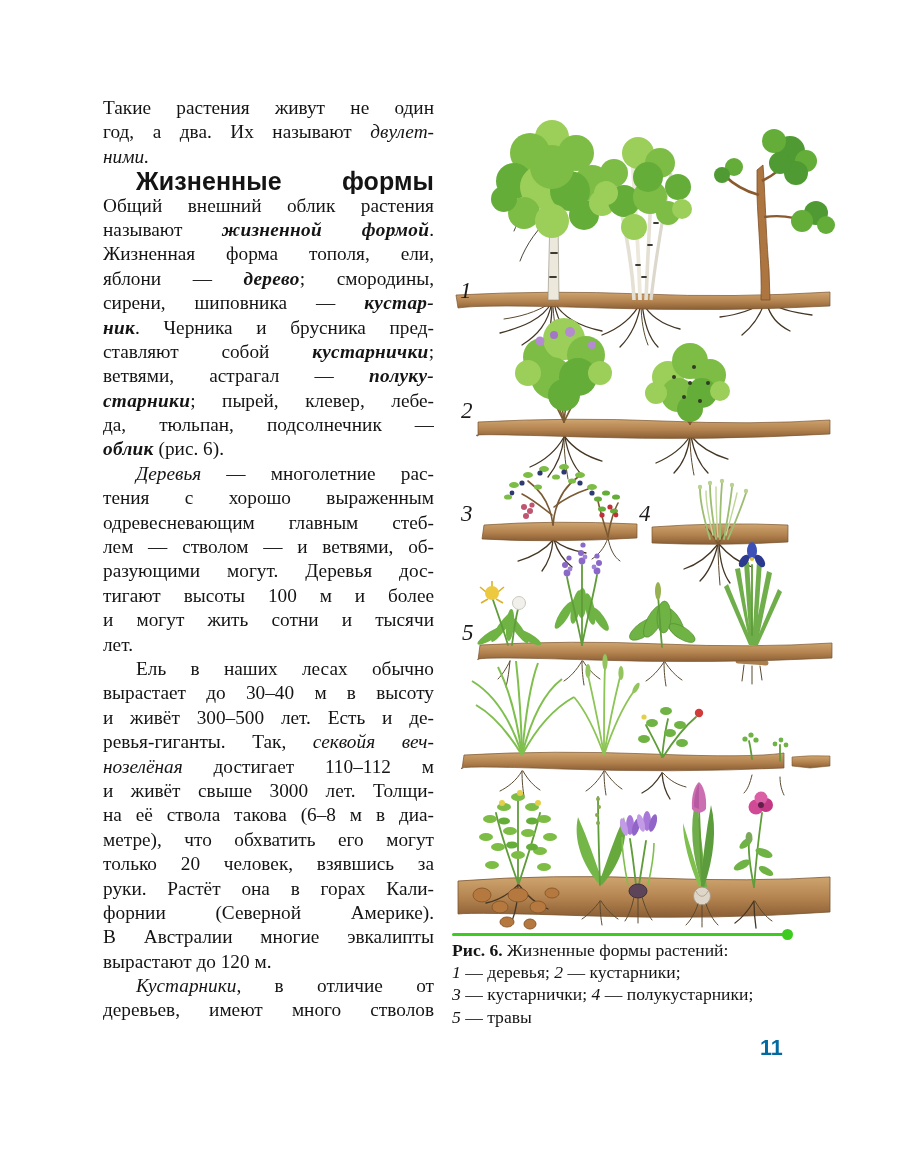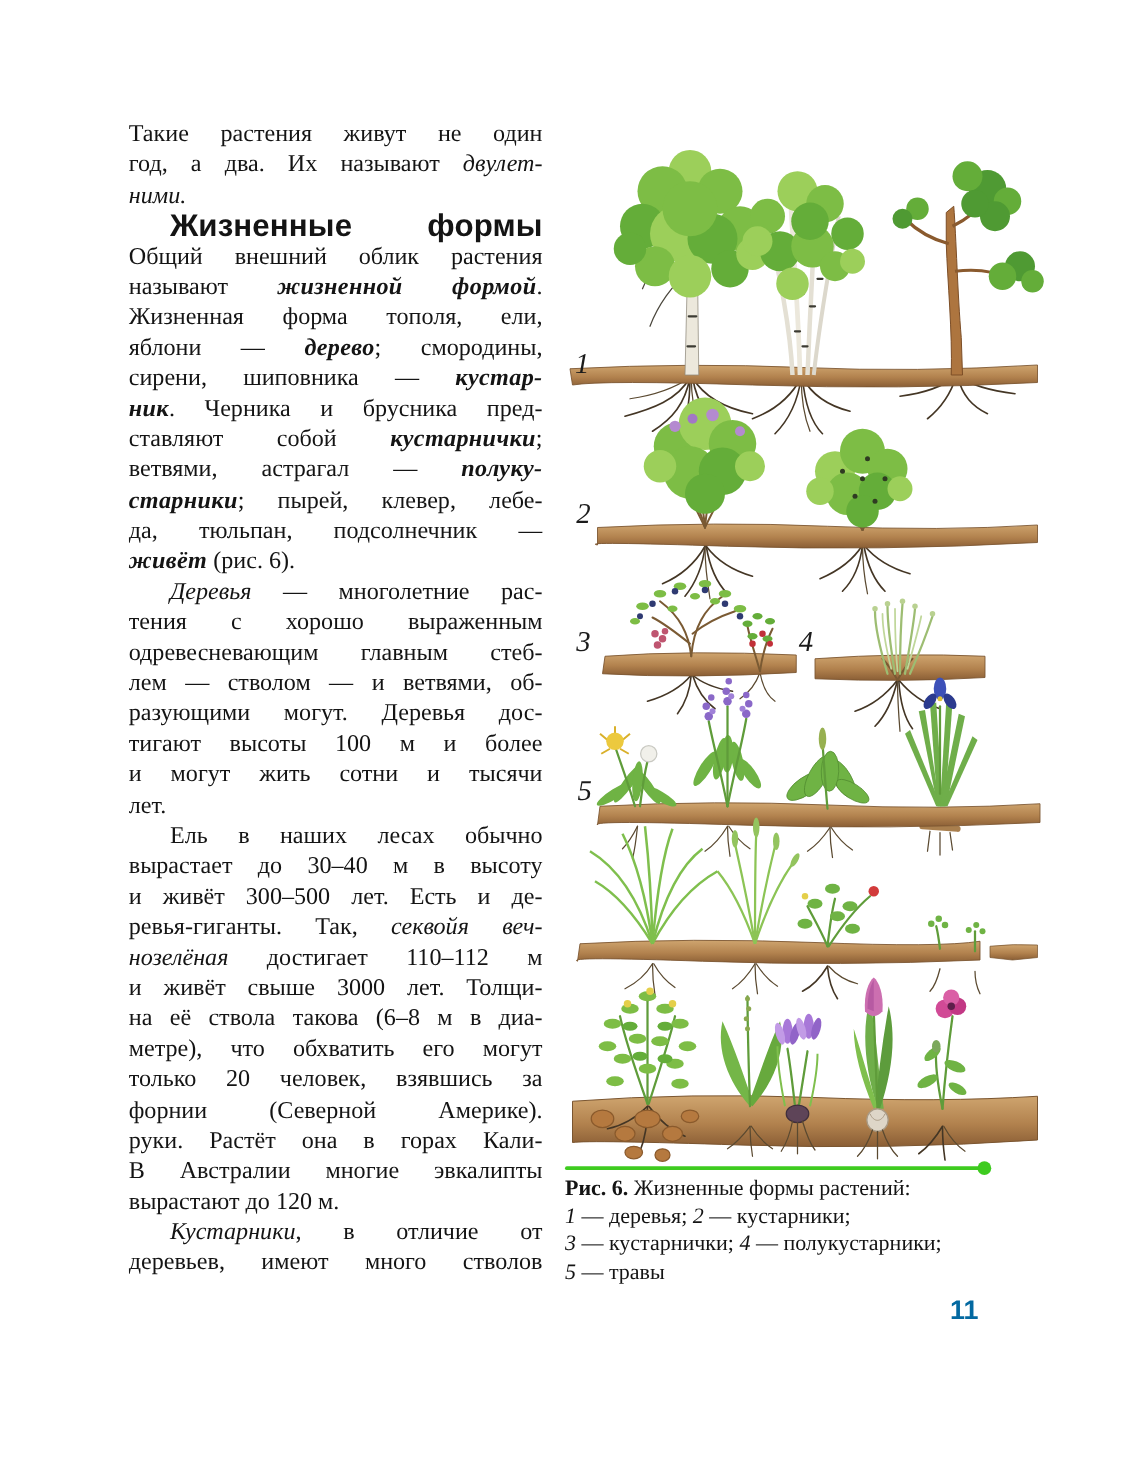--- a/index.html
+++ b/index.html
@@ -58,40 +58,40 @@
       <div class="line"><span class="s-r">Общий внешний облик растения</span></div>
       <div class="line"><span class="s-r">называют </span><span class="s-bi">жизненной формой</span><span class="s-r">.</span></div>
       <div class="line"><span class="s-r">Жизненная форма тополя, ели,</span></div>
       <div class="line"><span class="s-r">яблони — </span><span class="s-bi">дерево</span><span class="s-r">; смородины,</span></div>
       <div class="line"><span class="s-r">сирени, шиповника — </span><span class="s-bi">кустар-</span></div>
       <div class="line"><span class="s-bi">ник</span><span class="s-r">. Черника и брусника пред-</span></div>
       <div class="line"><span class="s-r">ставляют собой </span><span class="s-bi">кустарнички</span><span class="s-r">;</span></div>
       <div class="line"><span class="s-r">ветвями, астрагал — </span><span class="s-bi">полуку-</span></div>
       <div class="line"><span class="s-bi">старники</span><span class="s-r">; пырей, клевер, лебе-</span></div>
       <div class="line"><span class="s-r">да, тюльпан, подсолнечник —</span></div>
-      <div class="line nj"><span class="s-bi">живёт</span><span class="s-r"> (рис. 6).</span></div>
+      <div class="line nj"><span class="s-bi">облик</span><span class="s-r"> (рис. 6).</span></div>
       <div class="line ind"><span class="s-i">Деревья</span><span class="s-r"> — многолетние рас-</span></div>
       <div class="line"><span class="s-r">тения с хорошо выраженным</span></div>
       <div class="line"><span class="s-r">одревесневающим главным стеб-</span></div>
       <div class="line"><span class="s-r">лем — стволом — и ветвями, об-</span></div>
       <div class="line"><span class="s-r">разующими могут. Деревья дос-</span></div>
       <div class="line"><span class="s-r">тигают высоты 100 м и более</span></div>
       <div class="line"><span class="s-r">и могут жить сотни и тысячи</span></div>
       <div class="line nj"><span class="s-r">лет.</span></div>
       <div class="line ind"><span class="s-r">Ель в наших лесах обычно</span></div>
       <div class="line"><span class="s-r">вырастает до 30–40 м в высоту</span></div>
       <div class="line"><span class="s-r">и живёт 300–500 лет. Есть и де-</span></div>
       <div class="line"><span class="s-r">ревья-гиганты. Так, </span><span class="s-i">секвойя веч-</span></div>
       <div class="line"><span class="s-i">нозелёная</span><span class="s-r"> достигает 110–112 м</span></div>
       <div class="line"><span class="s-r">и живёт свыше 3000 лет. Толщи-</span></div>
       <div class="line"><span class="s-r">на её ствола такова (6–8 м в диа-</span></div>
       <div class="line"><span class="s-r">метре), что обхватить его могут</span></div>
       <div class="line"><span class="s-r">только 20 человек, взявшись за</span></div>
+      <div class="line"><span class="s-r">руки. Растёт она в горах Кали-</span></div>
       <div class="line"><span class="s-r">форнии (Северной Америке).</span></div>
-      <div class="line"><span class="s-r">руки. Растёт она в горах Кали-</span></div>
       <div class="line"><span class="s-r">В Австралии многие эвкалипты</span></div>
       <div class="line nj"><span class="s-r">вырастают до 120 м.</span></div>
       <div class="line ind"><span class="s-i">Кустарники</span><span class="s-r">, в отличие от</span></div>
       <div class="line"><span class="s-r">деревьев, имеют много стволов</span></div>
     </div>
 
   <figure class="figure" style="margin:0">
     <svg width="386" height="842" viewBox="0 0 386 842" xmlns="http://www.w3.org/2000/svg">
       <defs>
         <linearGradient id="gsoil" x1="0" y1="0" x2="0" y2="1">

